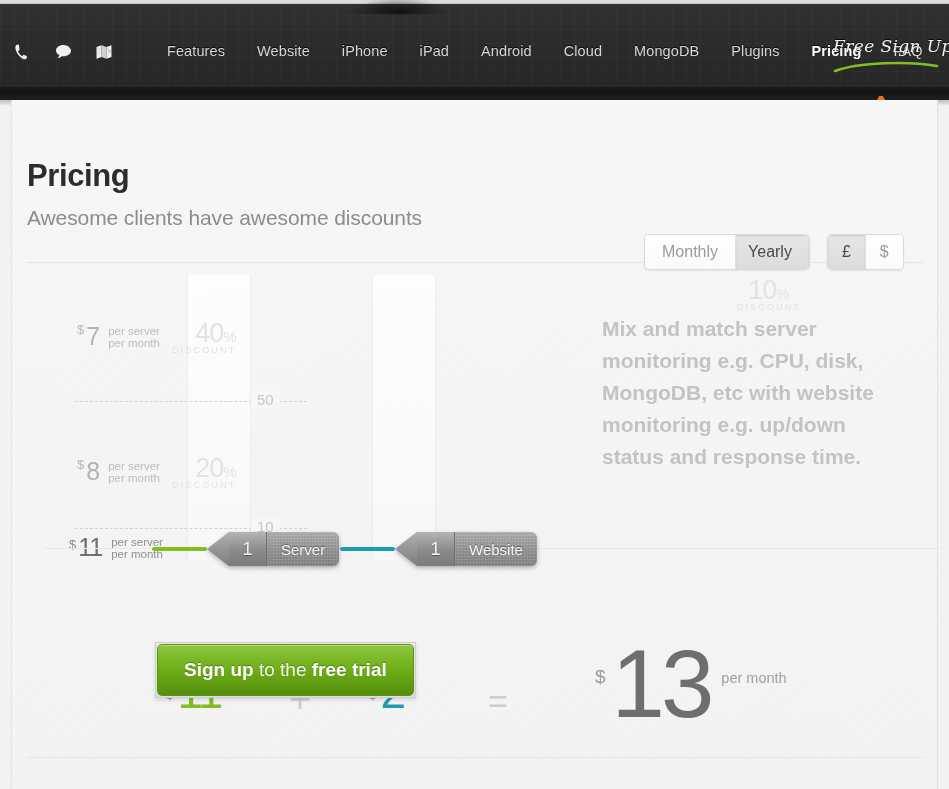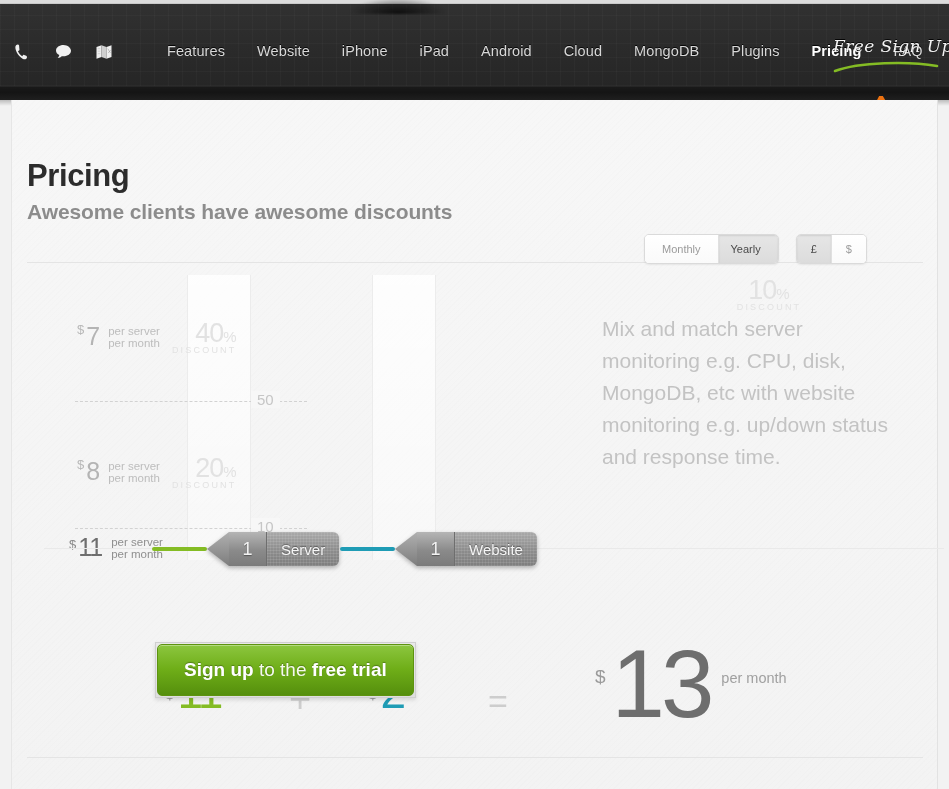--- a/index.html
+++ b/index.html
@@ -152,24 +152,24 @@
     position: absolute;
     top: 58px; left: 15px;
   }
   .page-title {
     font-size: 31px;
     font-weight: bold;
     color: #2c2c2c;
     letter-spacing: -0.4px;
   }
   .page-sub {
-    margin-top: 6px;
+    margin-top: 12px;
     font-size: 21px;
     color: #8c8c8c;
-    font-weight: 700;
+    font-weight: 400;
     letter-spacing: -0.1px;
   }
 
   .rule {
     position: absolute;
     left: 15px;
     width: 896px;
     height: 1px;
     background: #e4e4e4;
   }
@@ -186,21 +186,21 @@
   }
   .seg {
     display: flex;
     border: 1px solid #dadada;
     border-radius: 5px;
     overflow: hidden;
     background: #fff;
     box-shadow: 0 1px 2px rgba(0,0,0,0.07), inset 0 1px 0 #fff;
   }
   .seg > div {
-    font-size: 11px;
+    font-size: 16px;
     padding: 8px 17px;
     color: #9b9b9b;
     cursor: pointer;
     background: linear-gradient(180deg, #ffffff, #fafafa);
     text-align: center;
   }
   .seg > div + div { border-left: 1px solid #e0e0e0; padding-left: 12px; }
   .seg > div.on {
     color: #4a4a4a;
     background: linear-gradient(180deg, #e6e6e6, #dcdcdc);
@@ -423,21 +423,21 @@
   }
 
   
   .desc {
     position: absolute;
     top: 213px; left: 590px;
     width: 300px;
     font-size: 21px;
     line-height: 32px;
     color: #c3c3c3;
-    font-weight: 400;
+    font-weight: 700;
   }
 
   
   .cta {
     position: absolute;
     top: 542px; left: 143px;
     padding: 1px;
     background: linear-gradient(180deg, #e9e9e9, #dedede);
     border: 1px solid #cfcfcf;
     border-radius: 0;

